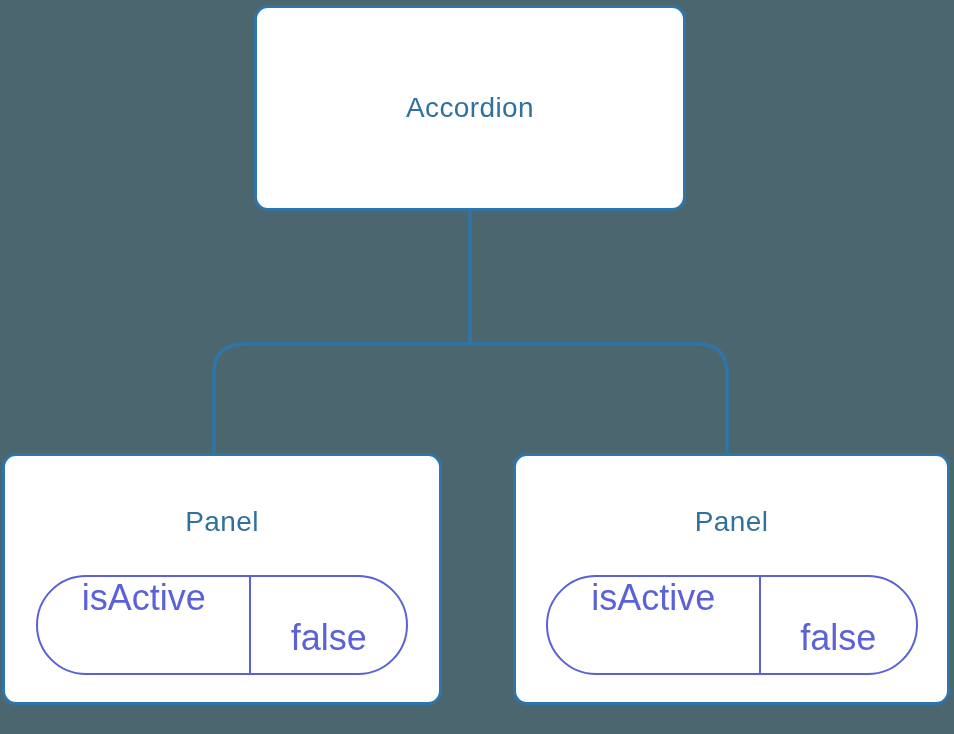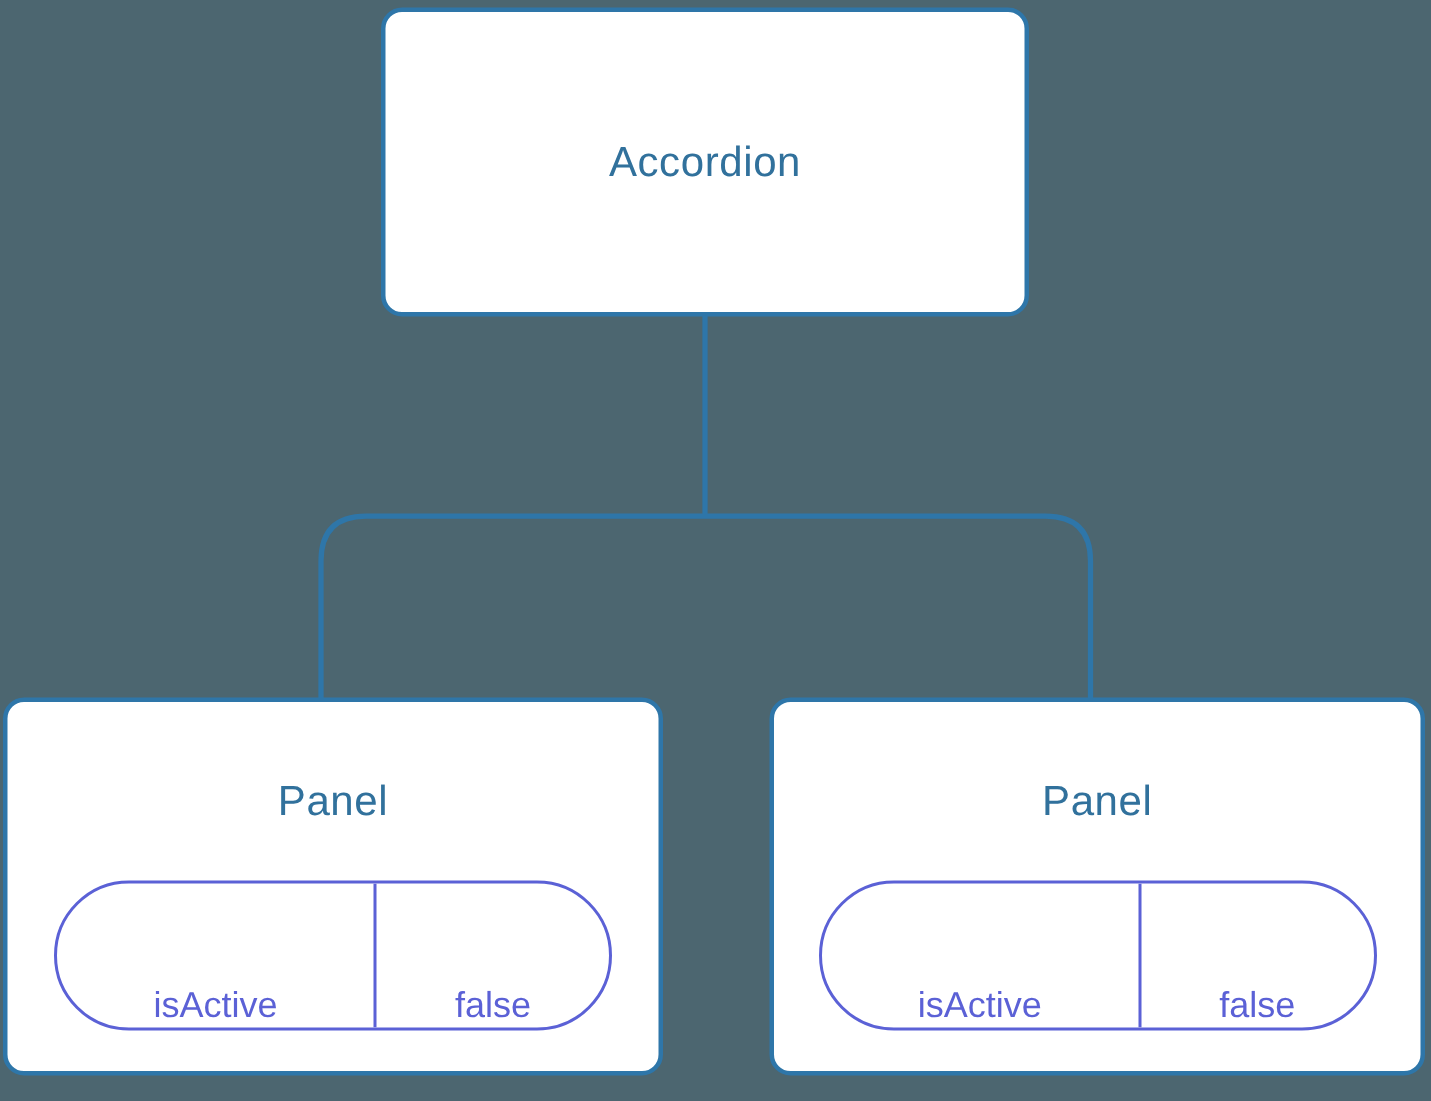--- a/index.html
+++ b/index.html
@@ -51,21 +51,21 @@
     left: 254px;
     top: 5px;
     width: 432px;
     height: 206px;
     display: flex;
     align-items: center;
     justify-content: center;
   }
 
   .panel-node {
-    top: 465px;
+    top: 453px;
     width: 440px;
     height: 252px;
     display: flex;
     flex-direction: column;
     align-items: center;
   }
   #panel-node-1 { left: 2px; }
   #panel-node-2 { left: 513px; width: 437px; }
 
   .panel-node .node-title {
@@ -79,32 +79,33 @@
     width: 372px;
     height: 100px;
     border: 2px solid var(--state-accent, #5B61D6);
     border-radius: 50px;
     display: flex;
     overflow: hidden;
     background: var(--node-fill, #FFFFFF);
   }
   .state-cell {
     display: flex;
-    align-items: flex-end;
+    align-items: flex-start;
     justify-content: center;
-    font-size: 24px;
+    font-size: 36px;
     color: var(--state-accent, #5B61D6);
     box-sizing: border-box;
   }
   .state-key-cell {
     width: 58%;
     border-right: 2px solid var(--state-accent, #5B61D6);
   }
   .state-value-cell {
     width: 42%;
+    margin-top: 40px;
   }
 </style>
 </head>
 <body>
 
 <svg class="connector-svg" viewBox="0 0 954 734" aria-hidden="true">
   <path d="M470 210 V344"></path>
   <path d="M214 472 V374 Q214 344 244 344 H697 Q727 344 727 374 V472"></path>
 </svg>
 

